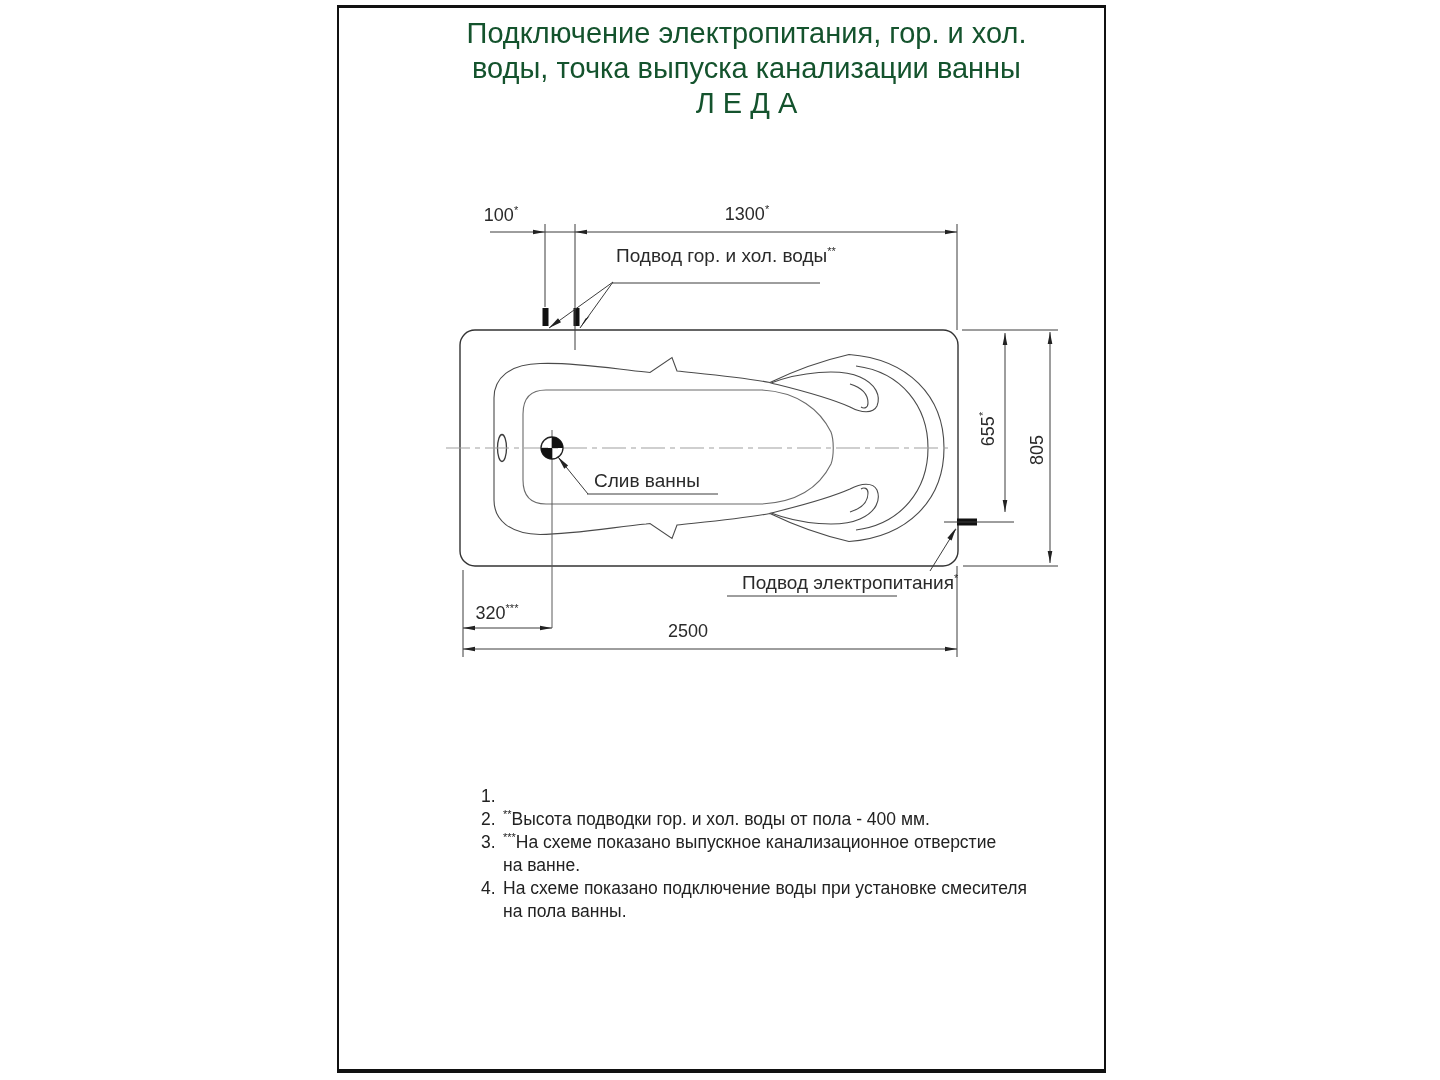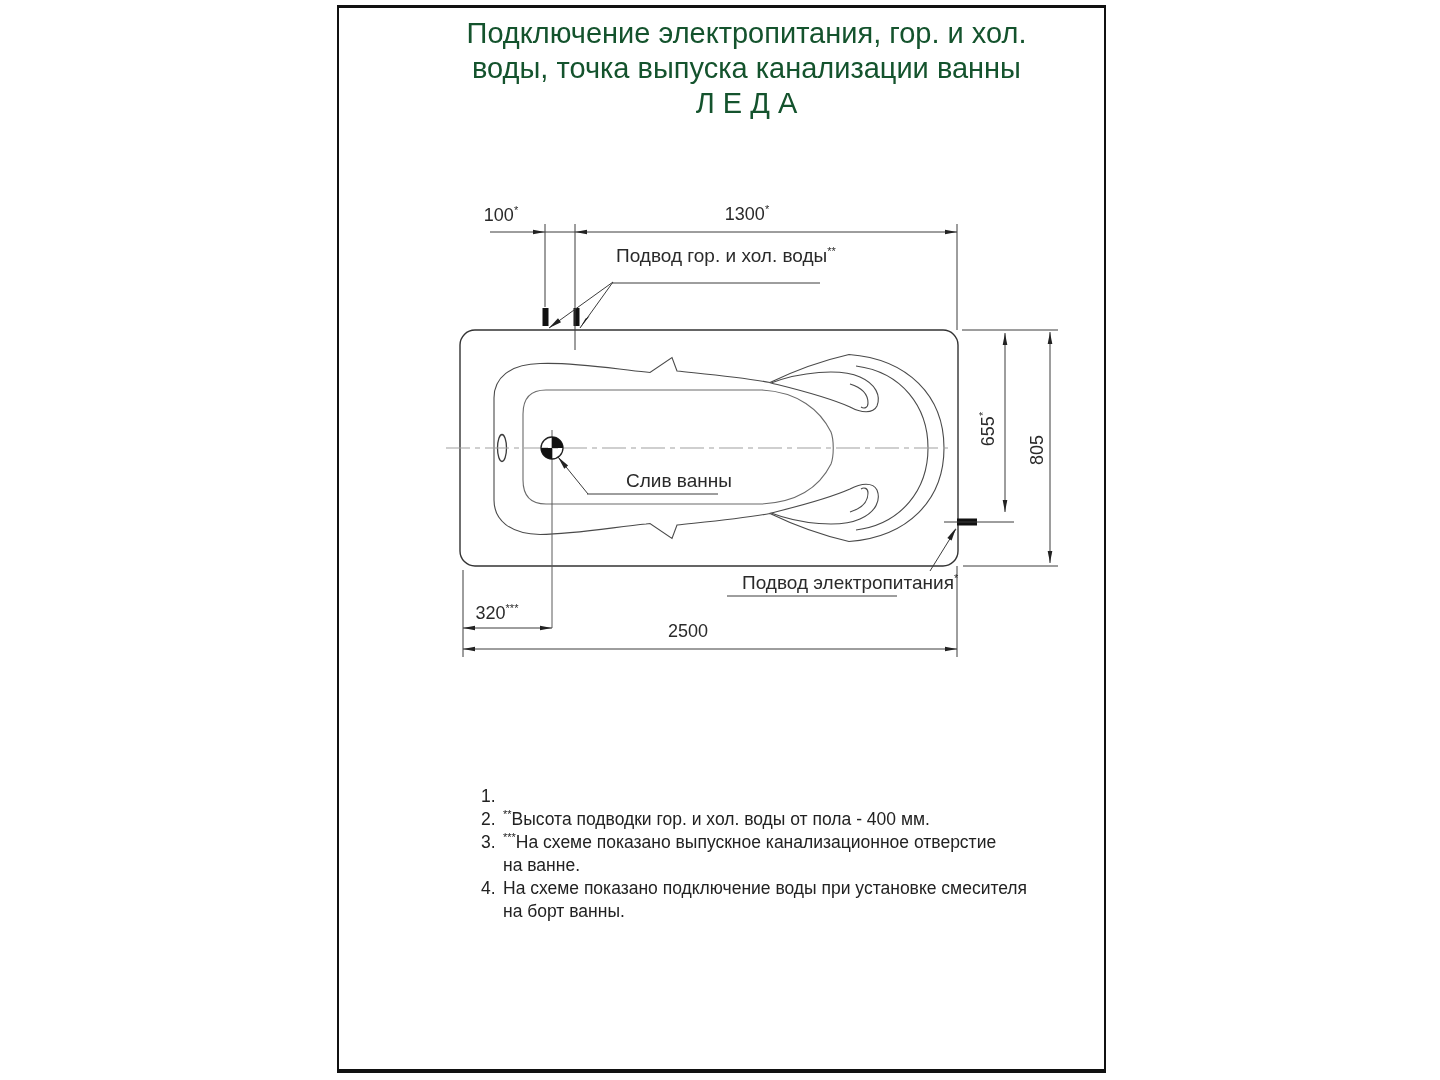--- a/index.html
+++ b/index.html
@@ -161,21 +161,21 @@
 <div class="dim-text" style="left:466px;top:603px;width:62px;">
   <span>320</span><sup>***</sup>
 </div>
 <div class="dim-text" style="left:650px;top:621px;width:76px;">
   <span>2500</span>
 </div>
 
 <div class="lbl" style="left:616px;top:245px;">
   <span>Подвод гор. и хол. воды</span><sup>**</sup>
 </div>
-<div class="lbl" style="left:626px;top:470px;">
+<div class="lbl" style="left:594px;top:470px;">
   <span>Слив ванны</span>
 </div>
 <div class="lbl" style="left:742px;top:572px;">
   <span>Подвод электропитания</span><sup>*</sup>
 </div>
 
 <div class="notes">
   <div class="note-row">
     <span class="note-num">1.</span>
   </div>
@@ -184,15 +184,15 @@
     <span class="note-body"><sup class="note-mark">**</sup><span>Высота подводки гор. и хол. воды от пола - 400 мм.</span></span>
   </div>
   <div class="note-row">
     <span class="note-num">3.</span>
     <span class="note-body"><sup class="note-mark">***</sup><span>На схеме показано выпускное канализационное отверстие
 на ванне.</span></span>
   </div>
   <div class="note-row">
     <span class="note-num">4.</span>
     <span class="note-body"><sup class="note-mark"></sup><span>На схеме показано подключение воды при установке смесителя
-на борт ванны.</span></span>
+на пола ванны.</span></span>
   </div>
 </div>
 
 </body></html>

